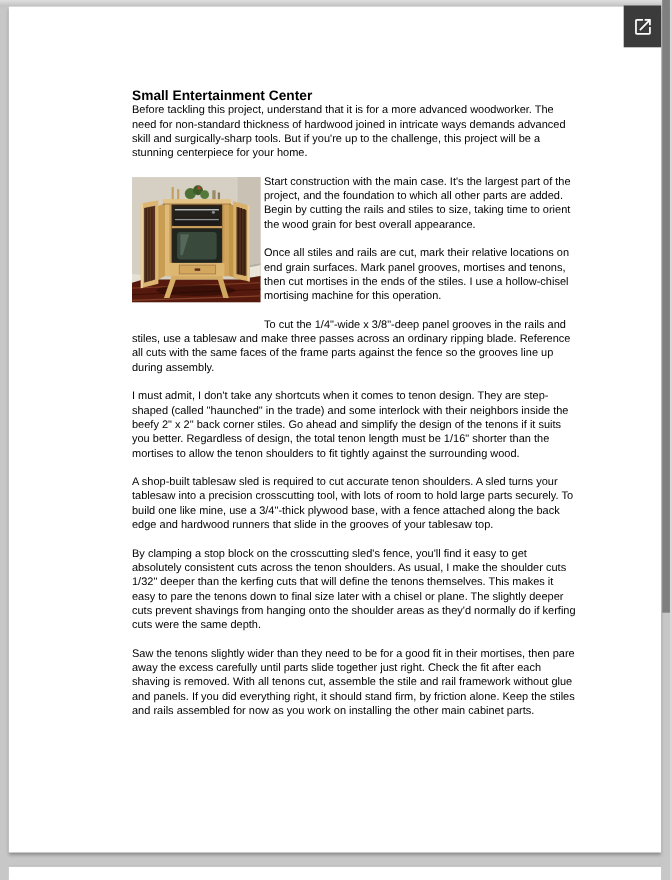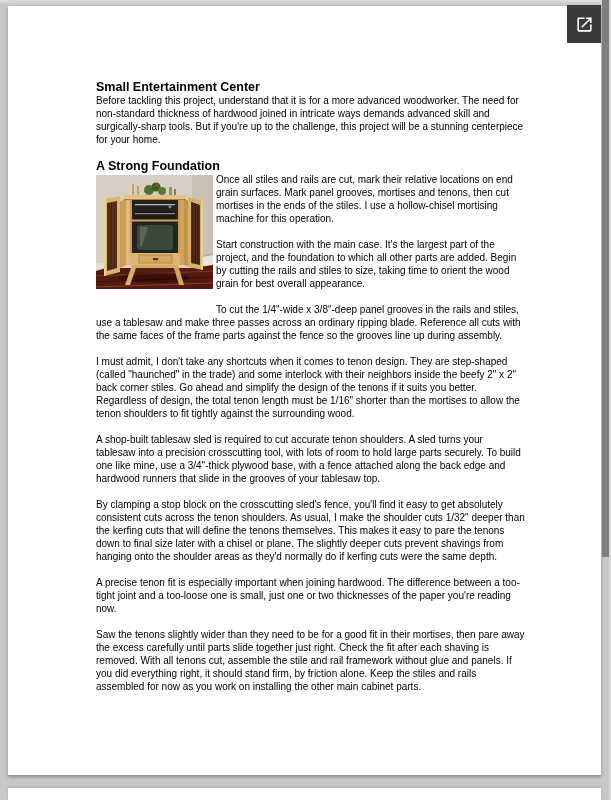--- a/index.html
+++ b/index.html
@@ -8,21 +8,21 @@
     background:#c7c7c7;
     font-family:"Liberation Sans",sans-serif;
     -webkit-font-smoothing:antialiased;
   }
   .top-strip{position:absolute;top:0;left:0;width:611px;height:6px;
     background:linear-gradient(#dfdfdf,#c0c0c0)}
   .page{position:absolute;left:8px;top:6px;width:593px;height:769px;
     background:#fff;box-shadow:0 2px 3px rgba(0,0,0,.30)}
   .page-next{position:absolute;left:8px;top:788px;width:593px;height:12px;
     background:#fff;box-shadow:0 -1px 2px rgba(0,0,0,.15)}
-  .content{padding:74px 76px 0 88px;font-size:10px;line-height:13px;color:#000;
+  .content{padding:74px 76px 0 112px;font-size:10px;line-height:13px;color:#000;
     text-align:left;overflow:hidden}
   .doc-title{font-weight:bold;font-size:12.5px;line-height:14px;margin:0}
   .intro{margin:0 0 6px 0}
   .section-heading{font-weight:bold;font-size:12.5px;line-height:14px;margin:0}
   .content p{margin:0 0 13px 0}
   figure.photo{float:left;width:117px;height:114px;margin:2px 3px 17px 0;padding:0;
     display:block}
   figure.photo svg{display:block}
   .open-btn{position:absolute;left:567px;top:5px;width:34px;height:38px;
     background:#3b3b3b;border:none;padding:0;margin:0;
@@ -35,21 +35,20 @@
 
 <div class="top-strip"></div>
 
 <div class="page">
   <div class="content">
 
     <div class="doc-title">Small Entertainment Center</div>
 
     <p class="intro">Before tackling this project, understand that it is for a more advanced woodworker. The need for non-standard thickness of hardwood joined in intricate ways demands advanced skill and surgically-sharp tools. But if you're up to the challenge, this project will be a stunning centerpiece for your home.</p>
 
-    <div class="section-heading">A Strong Foundation</div>
 
     <figure class="photo" aria-label="Maple corner entertainment center with open doors showing a TV and stereo components">
       <svg width="117" height="114" viewBox="0 0 117 114">
 
         <rect x="0" y="0" width="117" height="114" fill="#d6cfc3"></rect>
         <polygon points="96,0 117,0 117,92 96,92" fill="#c8c1b4"></polygon>
 
         <polygon points="96,82 117,78 117,90 96,93" fill="#e9e5da"></polygon>
         <polygon points="96,82 117,78 117,80 96,84" fill="#b4aea1"></polygon>
         <polygon points="0,88 10,89 10,97 0,98" fill="#e4e0d5"></polygon>
@@ -105,27 +104,26 @@
         <path d="M14.2 28 L14.2 95 M17 27.4 L17 94.2" stroke="#6b4027" stroke-width="0.6" fill="none"></path>
         <polygon points="8,24 10,23.6 10,100.6 8,101" fill="#ecd09a"></polygon>
 
         <polygon points="92,22 107,26 107,95 92,92" fill="#d8b06a"></polygon>
         <polygon points="95,27 104,30 104,90 95,88" fill="#4e2d1c"></polygon>
         <path d="M97 27.5 L97 88.5 M99.5 28.2 L99.5 89 M102 29 L102 89.6" stroke="#351c0f" stroke-width="0.9" fill="none"></path>
         <polygon points="105,25.4 107,26 107,95 105,94.6" fill="#e8cc96"></polygon>
       </svg>
     </figure>
 
+    <p>Start construction with the main case. It's the largest part of the project, and the foundation to which all other parts are added. Begin by cutting the rails and stiles to size, taking time to orient the wood grain for best overall appearance.</p>
     <p>Once all stiles and rails are cut, mark their relative locations on end grain surfaces. Mark panel grooves, mortises and tenons, then cut mortises in the ends of the stiles. I use a hollow-chisel mortising machine for this operation.</p>
-    <p>Start construction with the main case. It's the largest part of the project, and the foundation to which all other parts are added. Begin by cutting the rails and stiles to size, taking time to orient the wood grain for best overall appearance.</p>
     <p>To cut the 1/4"-wide x 3/8"-deep panel grooves in the rails and stiles, use a tablesaw and make three passes across an ordinary ripping blade. Reference all cuts with the same faces of the frame parts against the fence so the grooves line up during assembly.</p>
     <p>I must admit, I don't take any shortcuts when it comes to tenon design. They are step-shaped (called "haunched" in the trade) and some interlock with their neighbors inside the beefy 2" x 2" back corner stiles. Go ahead and simplify the design of the tenons if it suits you better. Regardless of design, the total tenon length must be 1/16" shorter than the mortises to allow the tenon shoulders to fit tightly against the surrounding wood.</p>
     <p>A shop-built tablesaw sled is required to cut accurate tenon shoulders. A sled turns your tablesaw into a precision crosscutting tool, with lots of room to hold large parts securely. To build one like mine, use a 3/4"-thick plywood base, with a fence attached along the back edge and hardwood runners that slide in the grooves of your tablesaw top.</p>
     <p>By clamping a stop block on the crosscutting sled's fence, you'll find it easy to get absolutely consistent cuts across the tenon shoulders. As usual, I make the shoulder cuts 1/32" deeper than the kerfing cuts that will define the tenons themselves. This makes it easy to pare the tenons down to final size later with a chisel or plane. The slightly deeper cuts prevent shavings from hanging onto the shoulder areas as they'd normally do if kerfing cuts were the same depth.</p>
-    <p>A precise tenon fit is especially important when joining hardwood. The difference between a too-tight joint and a too-loose one is small, just one or two thicknesses of the paper you're reading now.</p>
     <p>Saw the tenons slightly wider than they need to be for a good fit in their mortises, then pare away the excess carefully until parts slide together just right. Check the fit after each shaving is removed. With all tenons cut, assemble the stile and rail framework without glue and panels. If you did everything right, it should stand firm, by friction alone. Keep the stiles and rails assembled for now as you work on installing the other main cabinet parts.</p>
   </div>
 </div>
 
 <div class="page-next"></div>
 
 <button class="open-btn">
   <svg width="19" height="19" viewBox="0 0 24 24">
     <path fill="#ffffff" d="M19 19H5V5h7V3H5c-1.1 0-2 .9-2 2v14c0 1.1.9 2 2 2h14c1.1 0 2-.9 2-2v-7h-2v7zM14 3v2h3.59l-9.83 9.83 1.41 1.41L19 6.41V10h2V3h-7z"></path>
   </svg>

